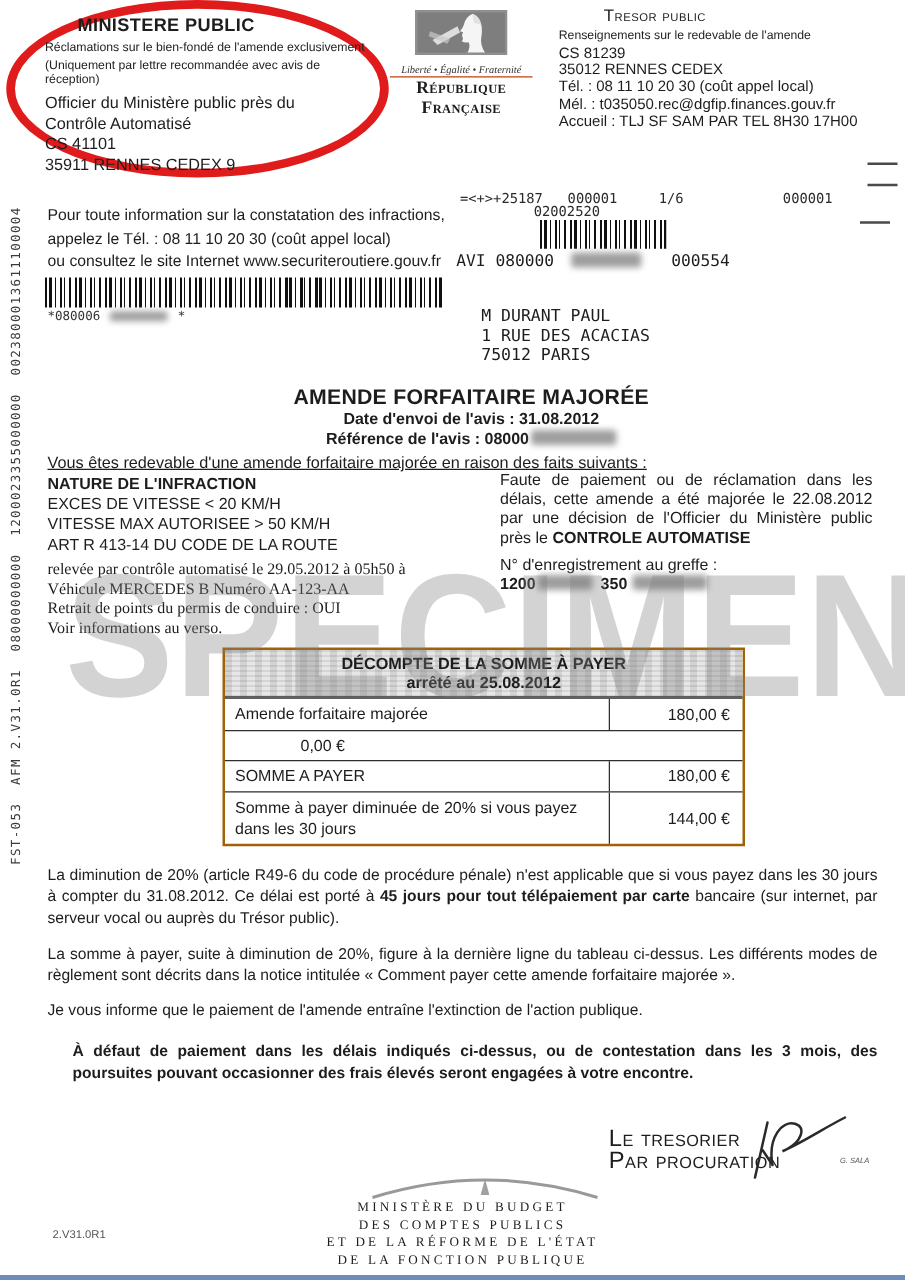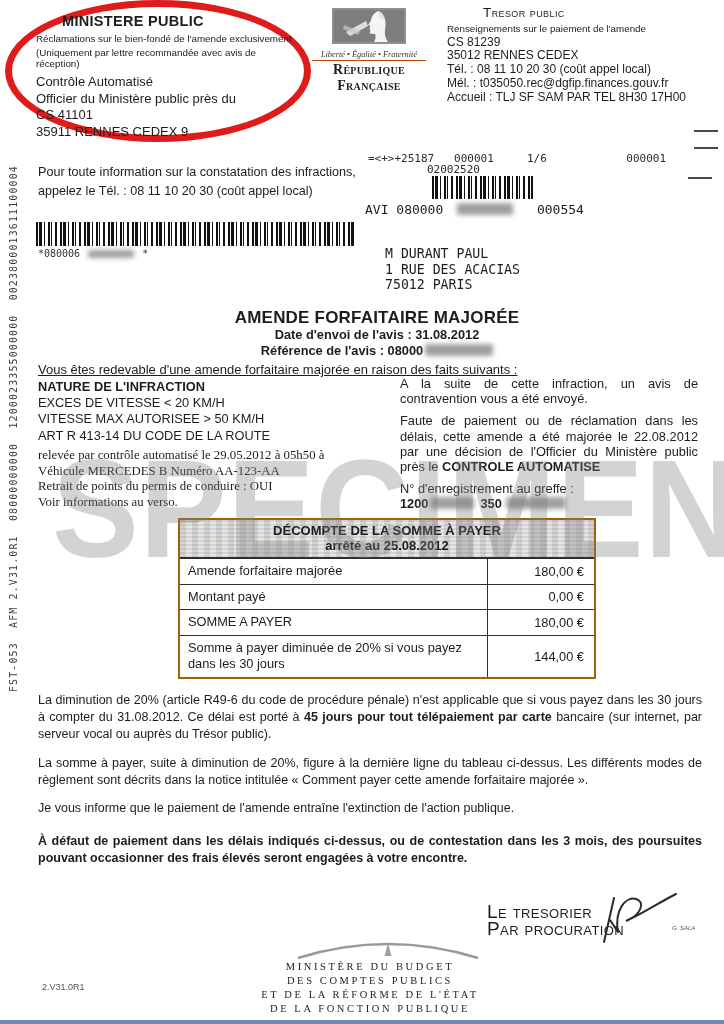--- a/index.html
+++ b/index.html
@@ -62,21 +62,21 @@
       background: repeating-linear-gradient(90deg, rgba(0,0,0,0.10) 0 6px, rgba(0,0,0,0.02) 6px 12px),
                   repeating-linear-gradient(180deg,#d8d8d8 0 2px,#ebebeb 2px 4px); }
   #sumtable .trow { display:flex; border-top:1px solid #2e2e2e; }
   #sumtable .trow:first-of-type { border-top:0; }
   #sumtable .lbl { flex:1; padding:4px 8px; border-right:1px solid #2e2e2e; font-size:12.8px; line-height:16.5px; }
   #sumtable .val { width:106px; padding:4px 10px 4px 4px; font-size:12.8px;
       display:flex; align-items:center; justify-content:flex-end; }
 
   #paras { position:absolute; left:38px; top:692px; width:664px; font-size:12.5px; line-height:17.2px; text-align:justify; }
   #paras p { margin-bottom:11px; }
-  #paras .warning { font-weight:bold; margin-top:16px; }
+  #paras .warning { font-weight:bold; margin-top:16px;margin-left:20px; }
 
   #sig { position:absolute; left:487px; top:903px; font-variant:small-caps; font-size:19px; line-height:17px; letter-spacing:.4px; }
   #sigimg { position:absolute; left:588px; top:886px; }
 
   #footerarc { position:absolute; left:293px; top:938px; }
   #footer { position:absolute; left:135px; top:960px; width:470px; text-align:center;
       font-family:"Liberation Serif",serif; font-size:10.5px; letter-spacing:2.6px; line-height:14px; color:#1e1e1e; }
   #version { position:absolute; left:42px; top:982px; font-size:9px; color:#555; }
   #sidecode { position:absolute; left:8px; top:692px; transform:rotate(-90deg); transform-origin:0 0;
       font-size:10px; letter-spacing:1.1px; color:#3a3a3a; white-space:pre; }
@@ -97,57 +97,58 @@
 <body>
 
 <div class="page">
 
   <div id="ring"></div>
   <div id="sender">
     <div class="title">MINISTERE PUBLIC</div>
     <div class="note">Réclamations sur le bien-fondé de l'amende exclusivement</div>
     <div class="note">(Uniquement par lettre recommandée avec avis de réception)</div>
     <div class="addr">
+      <div>Officier du Ministère public près du</div>
       <div>Contrôle Automatisé</div>
-      <div>Officier du Ministère public près du</div>
       <div>CS 41101</div>
       <div>35911 RENNES CEDEX 9</div>
     </div>
   </div>
 
   <div id="marianne">
     <svg width="74" height="36" viewBox="0 0 74 36">
       <rect width="74" height="36" fill="#8f8f8f"></rect>
       <rect x="2" y="2" width="70" height="32" fill="#7e7e7e"></rect>
       <path d="M14,24 L34,13 L36,18 L18,28 Z" fill="#ededed" opacity="0.85"></path>
       <path d="M12,17 L28,23 L26,27 L11,21 Z" fill="#c9c9c9" opacity="0.7"></path>
       <path d="M46,3 Q40,6 39,12 Q38,15 36,17 L38.5,17.8 Q37,20 38,21.5 Q39,23 37.5,25 Q40,26.5 43,25.8 Q44.5,30 42,34 L56,34 Q52,28 53,22 Q54.5,14 52,9 Q50,4.5 46,3 Z" fill="#f5f5f5"></path>
       <path d="M46,3 Q52,5 53,12 L47,10 Z" fill="#e2e2e2"></path>
     </svg>
     <div class="motto">Liberté • Égalité • Fraternité</div>
     <div class="country">République Française</div>
   </div>
 
   <div id="tresor">
     <div class="title">Tresor public</div>
-    <div class="subtitle">Renseignements sur le paiement de l'amende</div>
+    <div class="subtitle">Renseignements sur le redevable de l'amende</div>
     <div>CS 81239</div>
     <div>35012 RENNES CEDEX</div>
     <div>Tél. : 08 11 10 20 30 (coût appel local)</div>
     <div>Mél. : t035050.rec@dgfip.finances.gouv.fr</div>
     <div>Accueil : TLJ SF SAM  PAR TEL 8H30 17H00</div>
   </div>
 
   <div id="regmark1" class="regmark"></div>
   <div id="regmark2" class="regmark"></div>
   <div id="regmark3" class="regmark"></div>
 
   <div id="infoblock">
     <div>Pour toute information sur la constatation des infractions,</div>
     <div>appelez le Tél. : 08 11 10 20 30 (coût appel local)</div>
+    <div>ou consultez le site Internet www.securiteroutiere.gouv.fr</div>
   </div>
 
   <div id="codes1" class="mono">=&lt;+&gt;+25187   000001     1/6            000001</div>
   <div id="codes2" class="mono">02002520</div>
   <div id="barcode2" class="barcode"></div>
   <div id="aviline" class="mono">
     <span>AVI 080000</span>
     <span class="redact" style="width:56px;height:12px;margin-left:6px;"></span>
     <span style="margin-left:16px;">000554</span>
   </div>
@@ -182,39 +183,37 @@
     <div>ART R 413-14 DU CODE DE LA ROUTE</div>
     <div class="part2">
       <div>relevée par contrôle automatisé  le 29.05.2012 à 05h50 à</div>
       <div>Véhicule MERCEDES B Numéro AA-123-AA</div>
       <div>Retrait de points du permis de conduire : OUI</div>
       <div>Voir informations au verso.</div>
     </div>
   </div>
 
   <div id="rightcol">
-    <p>A la suite de cette infraction, un avis de contravention vous a été envoyé.</p>
     <p><span>Faute de paiement ou de réclamation dans les délais, cette amende a été majorée le 22.08.2012 par une décision de l'Officier du Ministère public près le </span><span class="b">CONTROLE AUTOMATISE</span></p>
     <div>N° d'enregistrement au greffe :</div>
     <div class="registry">
       <span>1200</span><span class="redact" style="width:44px;height:12px;margin:0 6px 0 2px;"></span><span>350</span><span class="redact" style="width:60px;height:12px;margin-left:4px;"></span>
     </div>
   </div>
 
   <div id="sumtable">
     <div class="thead">
       <div>DÉCOMPTE DE LA SOMME À PAYER</div>
       <div>arrêté au 25.08.2012</div>
     </div>
     <div class="trow">
       <div class="lbl">Amende forfaitaire majorée</div>
       <div class="val">180,00 €</div>
     </div>
     <div class="trow">
-      <div class="lbl">Montant payé</div>
       <div class="val">0,00 €</div>
     </div>
     <div class="trow">
       <div class="lbl">SOMME A PAYER</div>
       <div class="val">180,00 €</div>
     </div>
     <div class="trow">
       <div class="lbl">Somme à payer diminuée de 20% si vous payez dans les 30 jours</div>
       <div class="val">144,00 €</div>
     </div>

